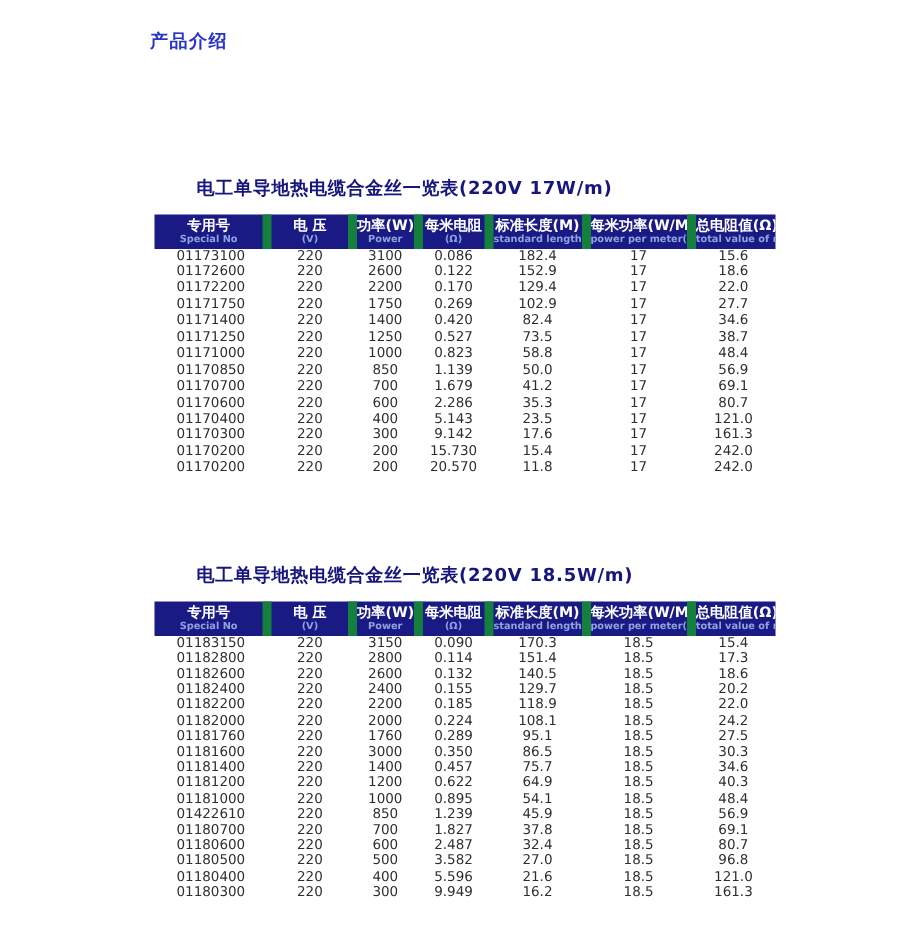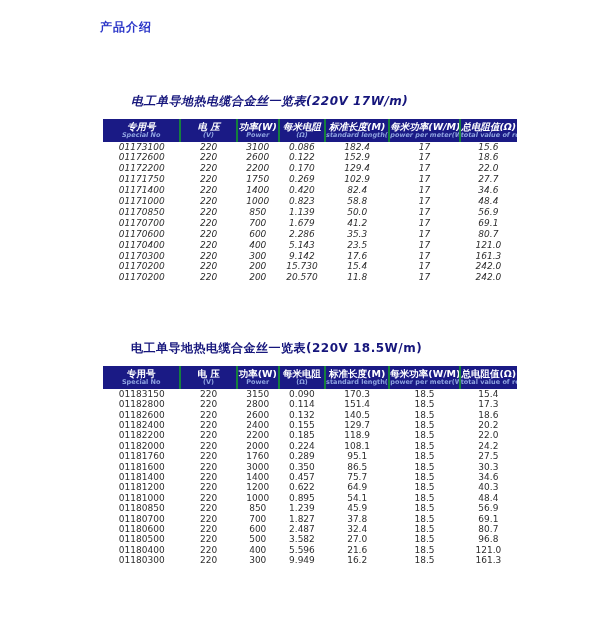--- a/index.html
+++ b/index.html
@@ -17,41 +17,41 @@
     width: 414px;
   }
   .page-title {
     font-size: 12px;
     font-weight: bold;
     color: var(--page_title_blue, #2a35c8);
     margin: 0 0 0 -3px;
     letter-spacing: 1px;
     line-height: 14px;
   }
-  .table-section-1 { margin-top: 60px; font-style: italic; }
+  .table-section-1 { margin-top: 84px; }
   .table-section-2 { margin-top: 58px; }
   .table-title {
     font-size: 12px;
     font-weight: bold;
     color: var(--table_title_navy, #16167c);
     margin: 0 0 11px 28px;
     line-height: 14px;
     letter-spacing: 0.5px;
   }
   table.spec-table {
     border-collapse: collapse;
     table-layout: fixed;
     width: 414px;
   }
   .spec-table th {
     background: var(--header_bg, #1a1a85);
     padding: 2px 0 2px 0;
     vertical-align: middle;
   }
-  .spec-table th + th { border-left: 2px solid #15803d; }
+  .spec-table th + th { border-left: 6px solid #15803d; }
   .h-cn {
     color: #ffffff;
     font-size: 9.5px;
     font-weight: bold;
     line-height: 11px;
     white-space: nowrap;
     overflow: hidden;
   }
   .h-en {
     color: var(--header_sub_blue, #8fa3e0);
@@ -162,20 +162,29 @@
           <tr>
             <td>01171400</td>
             <td>220</td>
             <td>1400</td>
             <td>0.420</td>
             <td>82.4</td>
             <td>17</td>
             <td>34.6</td>
           </tr>
           <tr>
+            <td>01171250</td>
+            <td>220</td>
+            <td>1250</td>
+            <td>0.527</td>
+            <td>73.5</td>
+            <td>17</td>
+            <td>38.7</td>
+          </tr>
+          <tr>
             <td>01171000</td>
             <td>220</td>
             <td>1000</td>
             <td>0.823</td>
             <td>58.8</td>
             <td>17</td>
             <td>48.4</td>
           </tr>
           <tr>
             <td>01170850</td>
@@ -373,21 +382,21 @@
           <tr>
             <td>01181000</td>
             <td>220</td>
             <td>1000</td>
             <td>0.895</td>
             <td>54.1</td>
             <td>18.5</td>
             <td>48.4</td>
           </tr>
           <tr>
-            <td>01180850</td>
+            <td>01422610</td>
             <td>220</td>
             <td>850</td>
             <td>1.239</td>
             <td>45.9</td>
             <td>18.5</td>
             <td>56.9</td>
           </tr>
           <tr>
             <td>01180700</td>
             <td>220</td>

